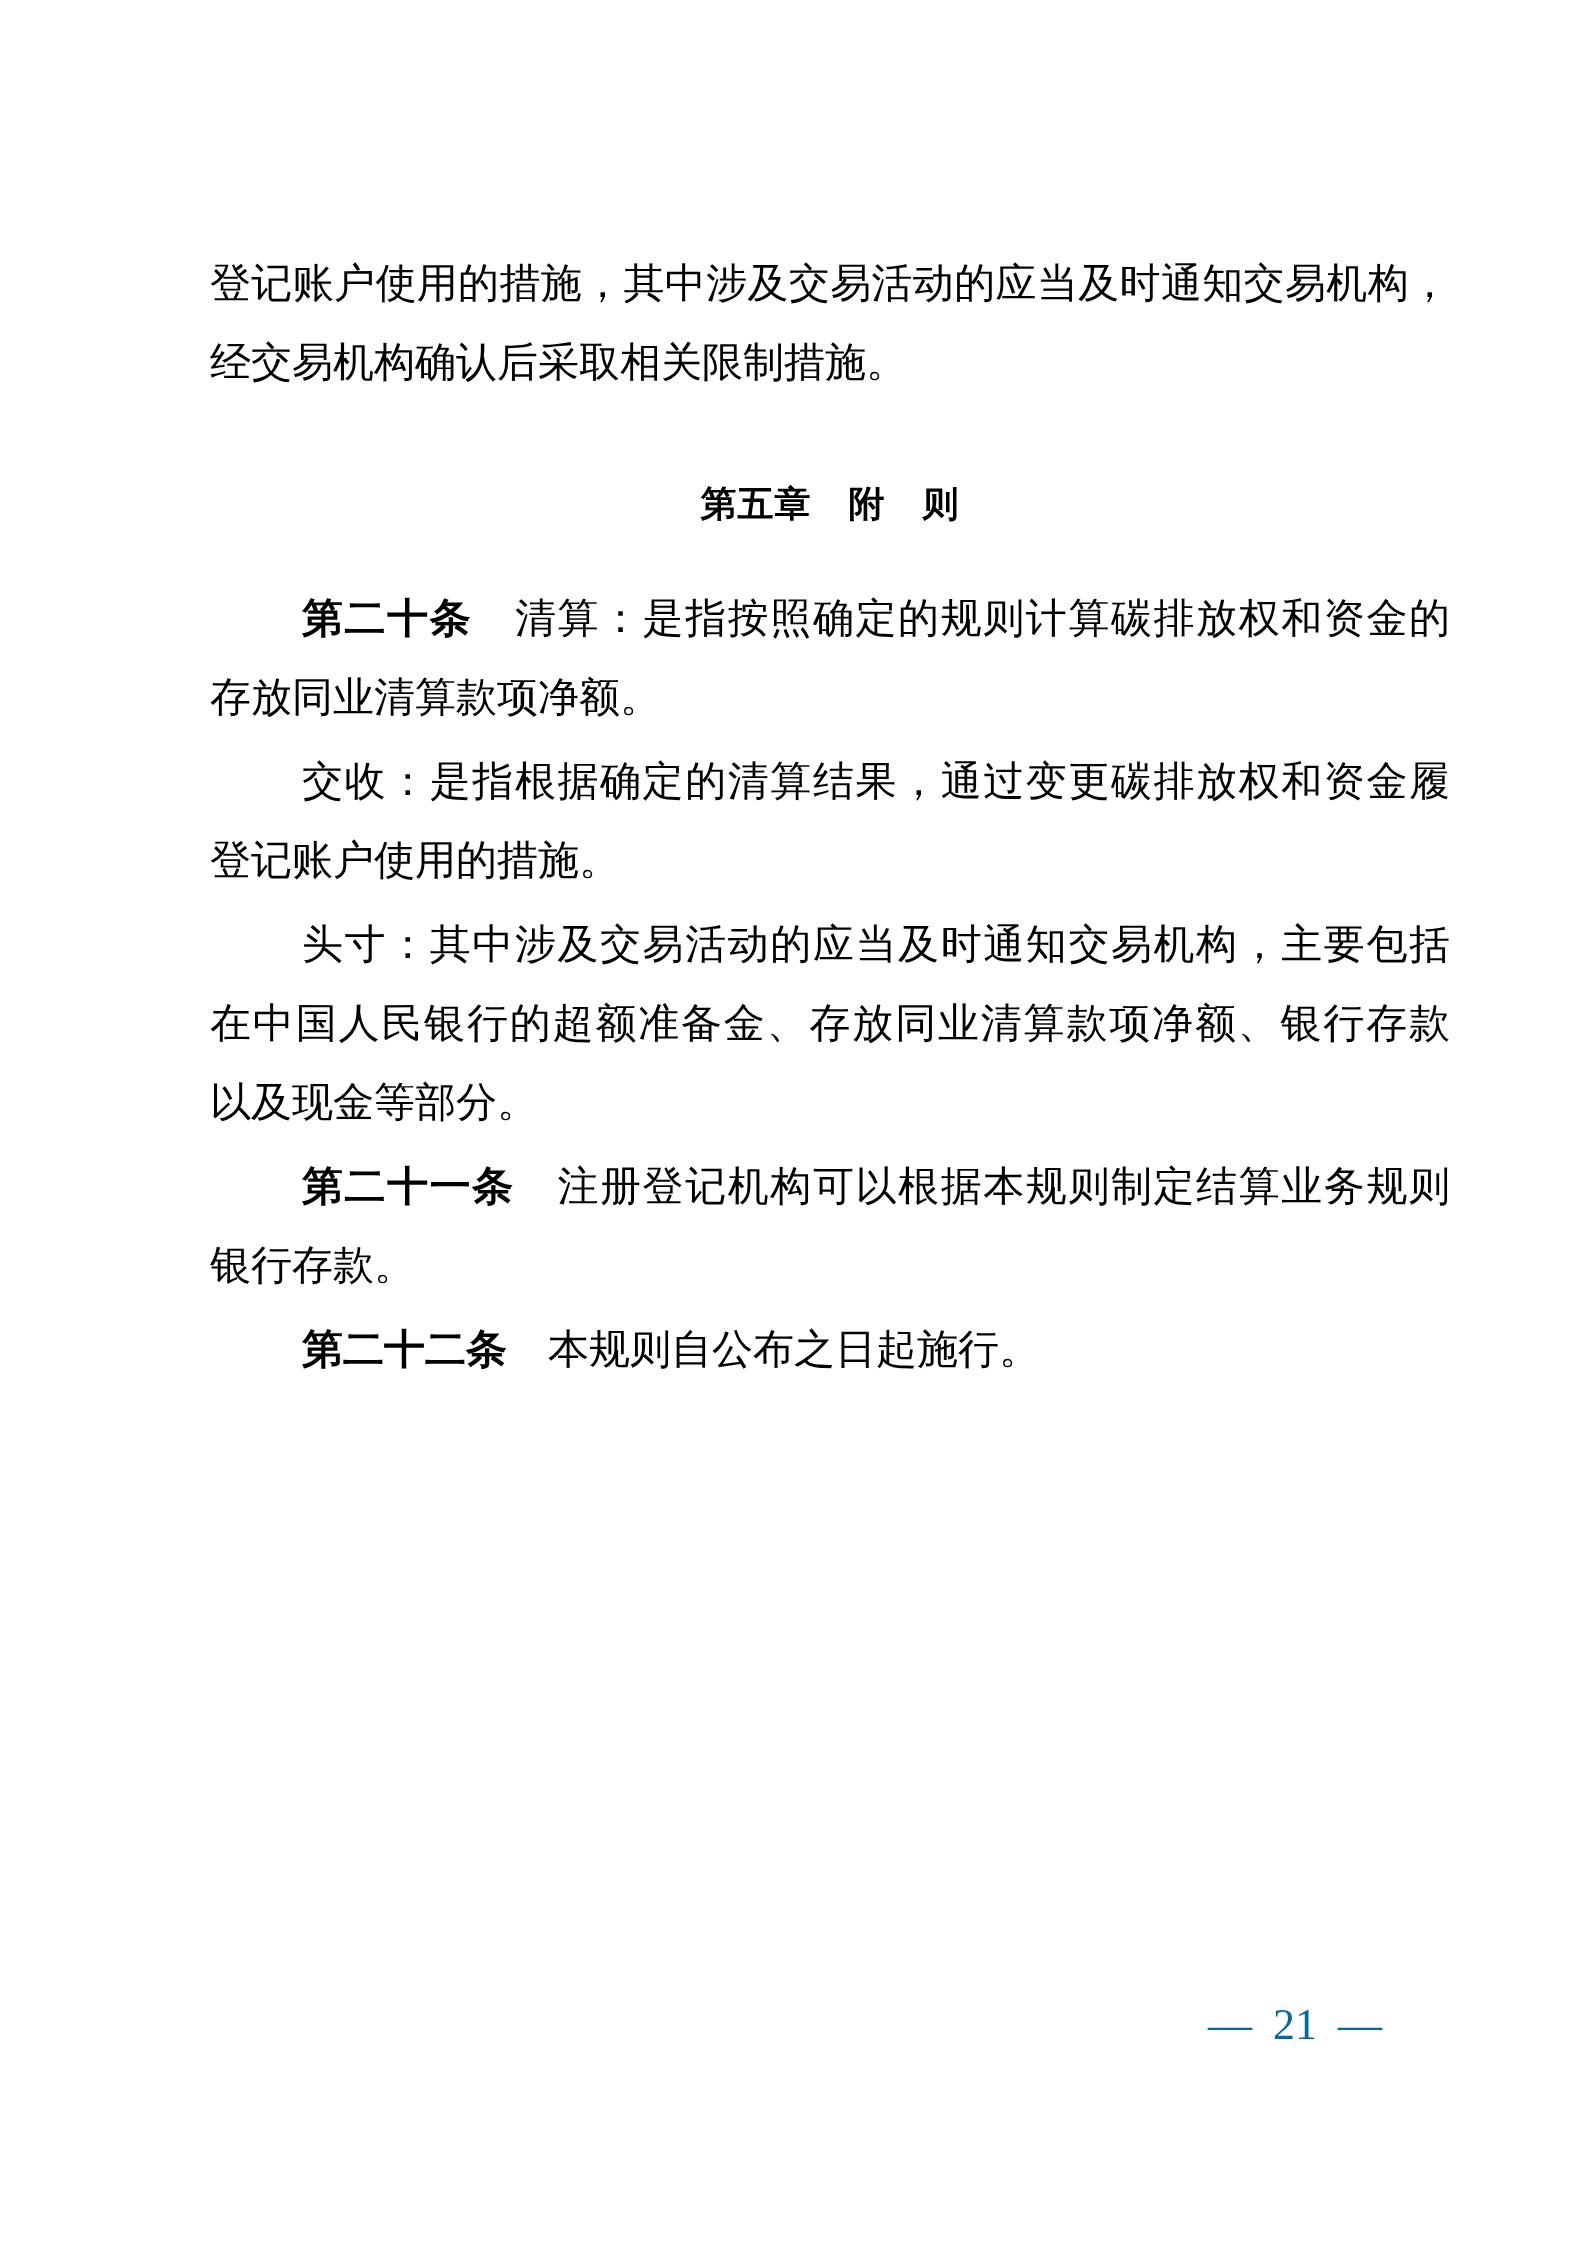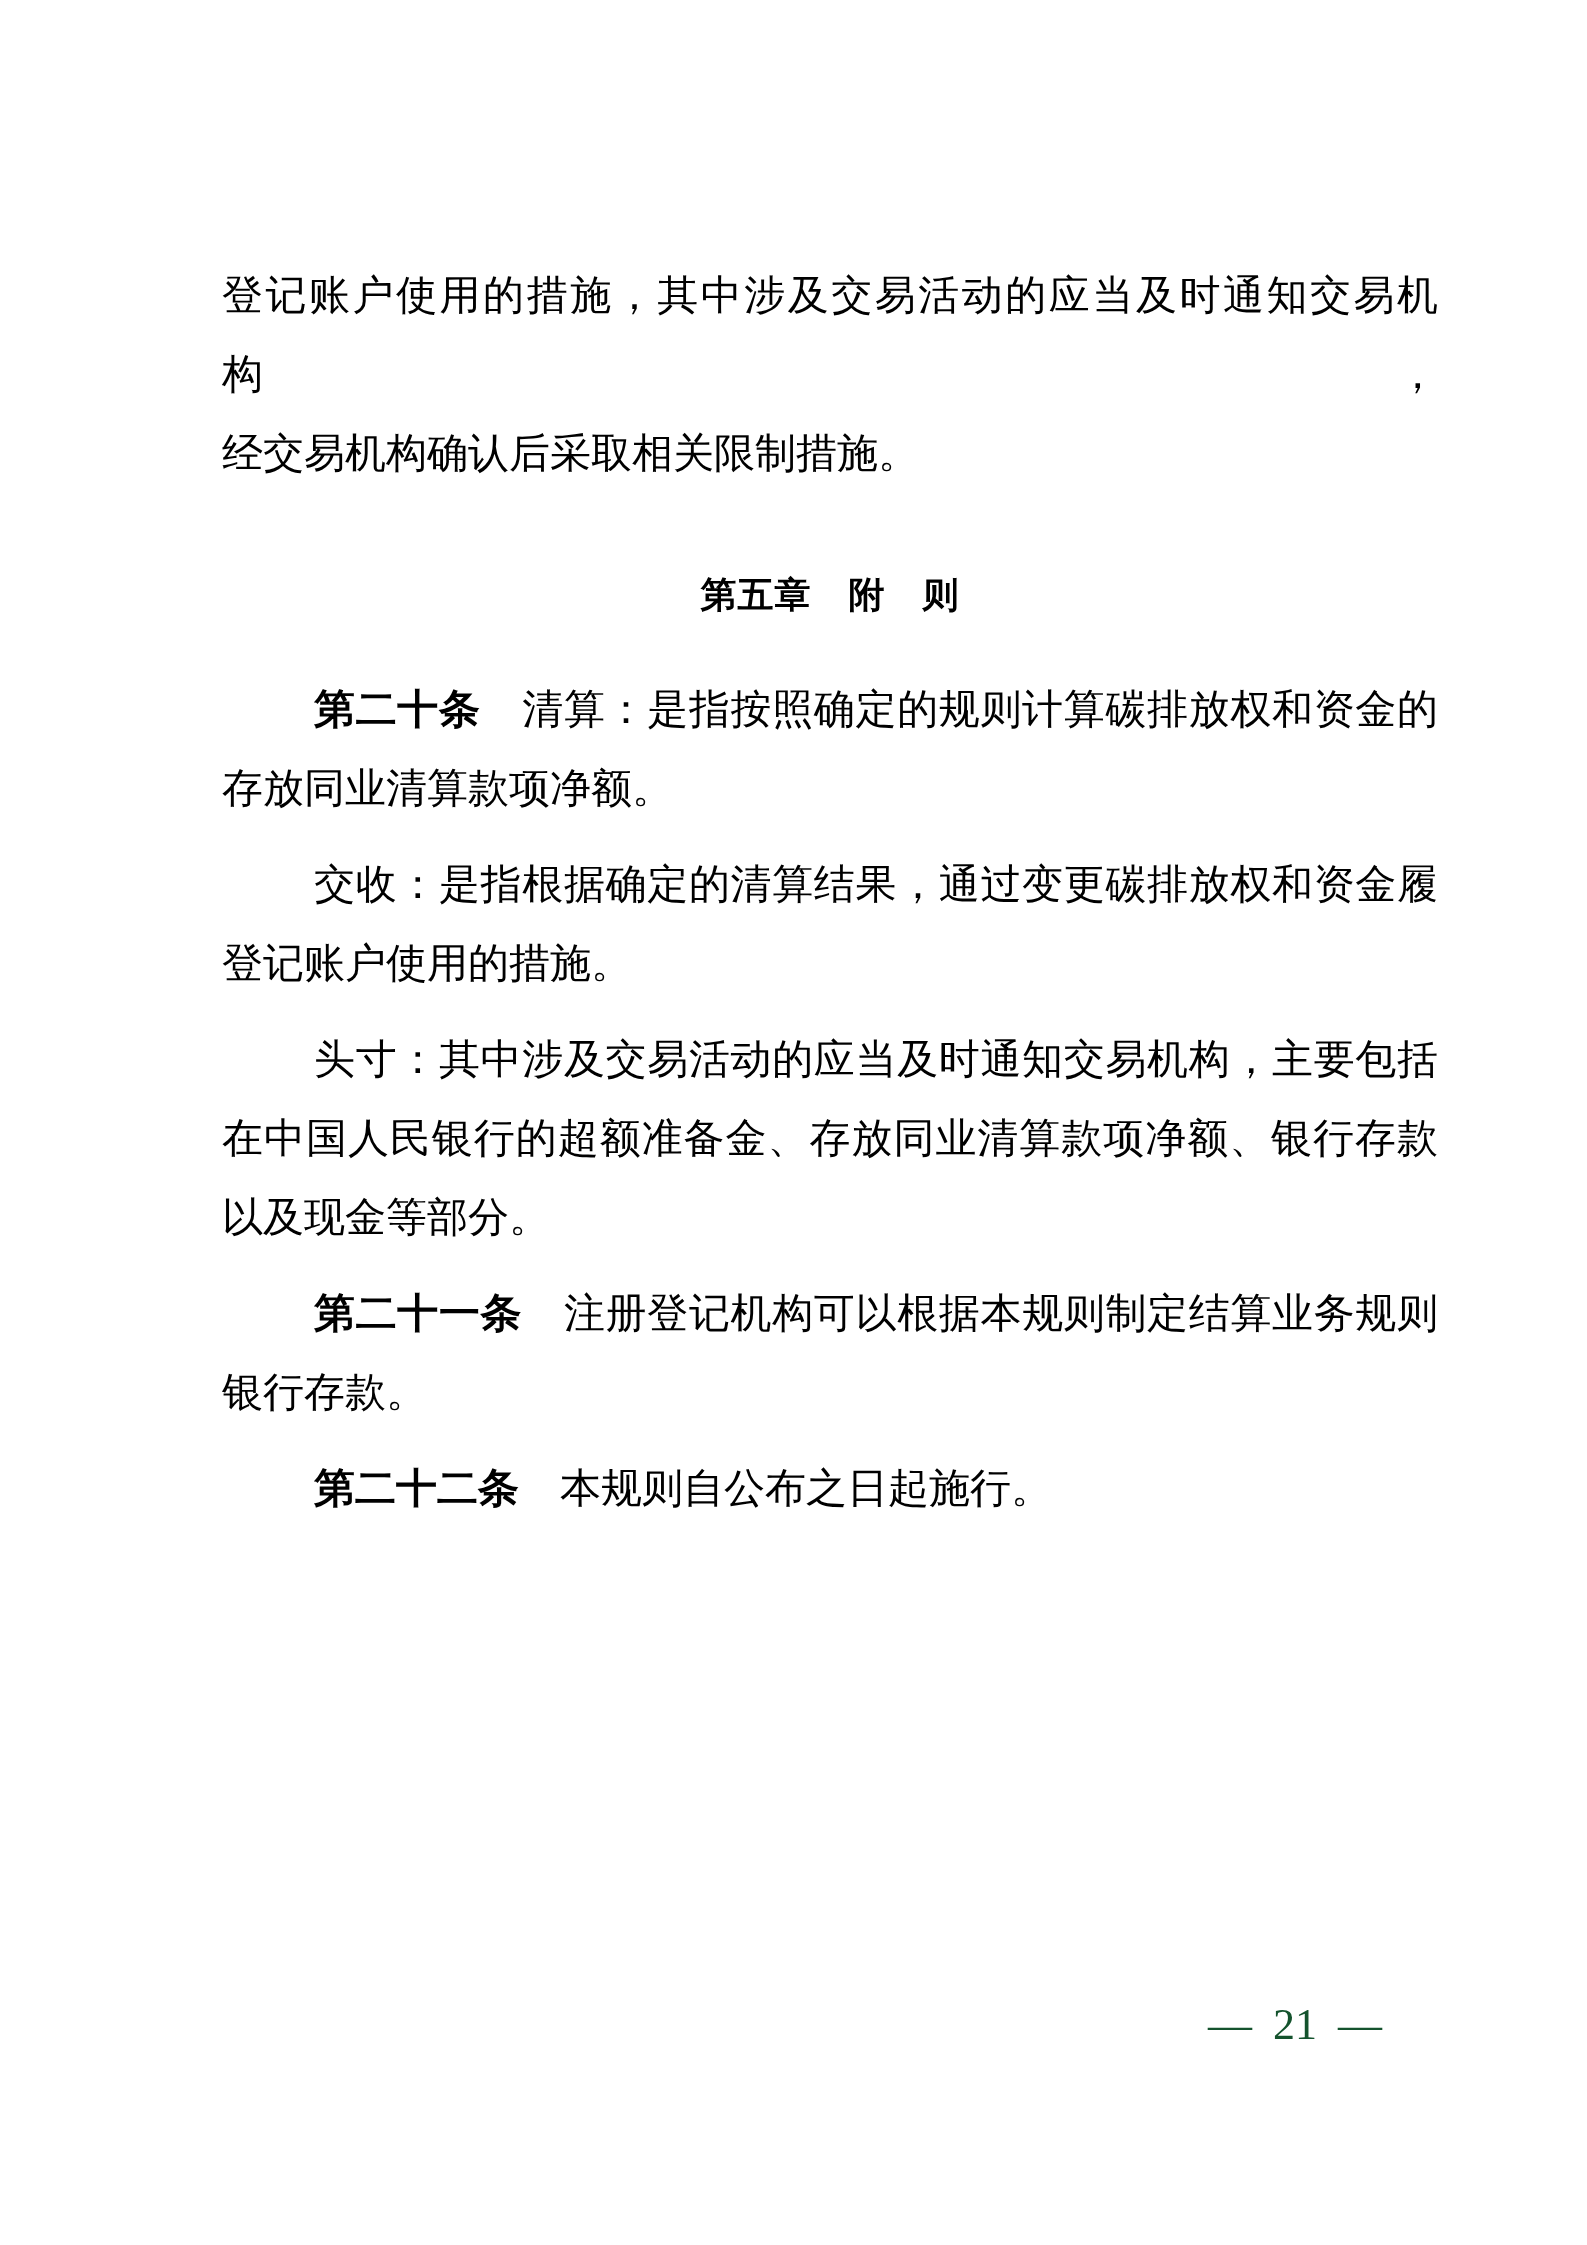--- a/index.html
+++ b/index.html
@@ -18,21 +18,21 @@
   .content {
     position: absolute;
     left: 205px;
     top: 239px;
     width: 1250px;
     font-family: "Liberation Serif", "DejaVu Serif", serif;
     font-size: 41px;
     line-height: 79px;
     color: #000000;
   }
-  .paragraph { margin: 17px; }
+  .paragraph { margin: 5px; }
   .line {
     text-align: left;
     white-space: nowrap;
   }
   .line.fill {
     white-space: normal;
     text-align: justify;
     text-align-last: justify;
     text-justify: inter-character;
   }
@@ -54,21 +54,21 @@
     letter-spacing: 1px;
   }
   .footer {
     position: absolute;
     top: 2000px;
     left: 1208px;
     font-family: "Liberation Serif", "DejaVu Serif", serif;
     font-size: 44px;
     line-height: 50px;
     word-spacing: 10px;
-    color: #14532d;
+    color: #0369a1;
   }
 </style>
 </head>
 <body>
 
 <div class="page">
   <div class="content">
       <div class="paragraph">
         <div class="line fill">登记账户使用的措施，其中涉及交易活动的应当及时通知交易机构，</div>
         <div class="line">经交易机构确认后采取相关限制措施。</div>

